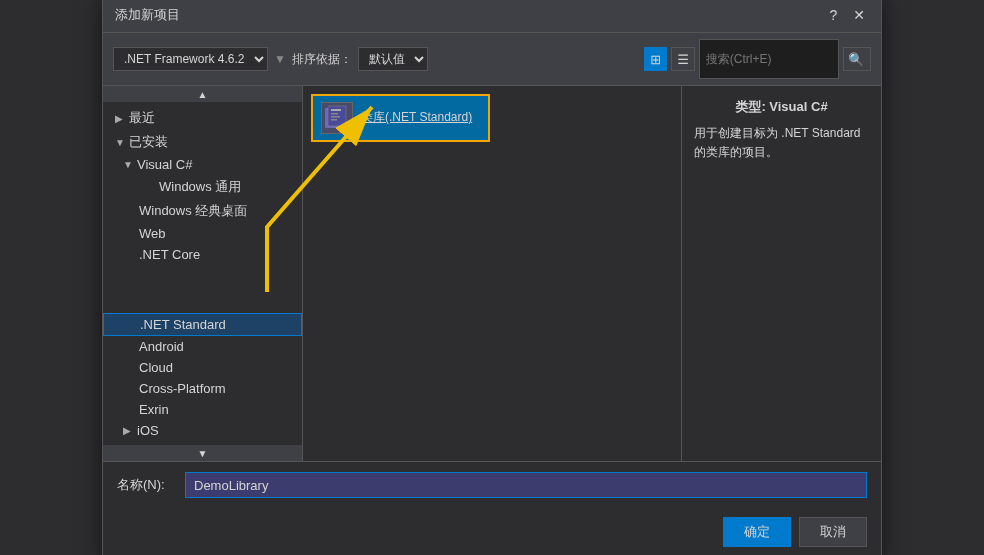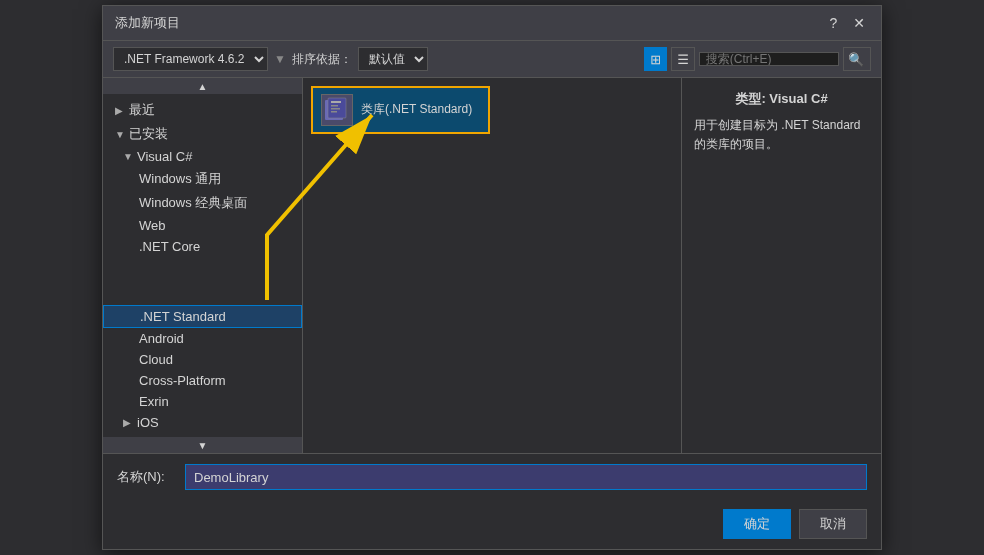--- a/index.html
+++ b/index.html
@@ -80,21 +80,21 @@
       display: flex;
       align-items: center;
       gap: 4px;
     }
     .search-box {
       background: #1e1e1e;
       border: 1px solid #555;
       color: #d4d4d4;
       padding: 2px 6px;
       font-size: 12px;
-      height: 14px;
+      height: 40px;
       width: 140px;
     }
     .icon-btn {
       background: #3f3f46;
       border: 1px solid #555;
       color: #d4d4d4;
       font-size: 13px;
       cursor: pointer;
       padding: 2px 5px;
       height: 24px;
@@ -180,21 +180,22 @@
       display: flex;
       align-items: center;
       gap: 8px;
       padding: 6px 8px;
       cursor: pointer;
       border: 2px solid transparent;
       background: #2d2d30;
     }
     .template-item.selected {
       border: 2px solid #f0a500;
-      background: #0c4a6e;
+      background: #0369a1;
+      text-decoration: underline;
     }
     .template-icon {
       width: 32px;
       height: 32px;
       background: #4a4a6a;
       display: flex;
       align-items: center;
       justify-content: center;
       font-size: 18px;
       flex-shrink: 0;
@@ -357,21 +358,21 @@
           <div class="tree-item">
             <span class="tree-arrow">▼</span>
             <span>已安装</span>
           </div>
 
           <div class="tree-item level1" style="padding-left:20px;">
             <span class="tree-arrow">▼</span>
             <span>Visual C#</span>
           </div>
 
-          <div class="tree-item level2" style="padding-left:36px;">
+          <div class="tree-item level2" style="padding-left:36px;margin-left:20px;">
             <span>Windows 通用</span>
           </div>
 
           <div class="tree-item level2" style="padding-left:36px;">
             <span>Windows 经典桌面</span>
           </div>
 
           <div class="tree-item level2" style="padding-left:36px;">
             <span>Web</span>
           </div>

